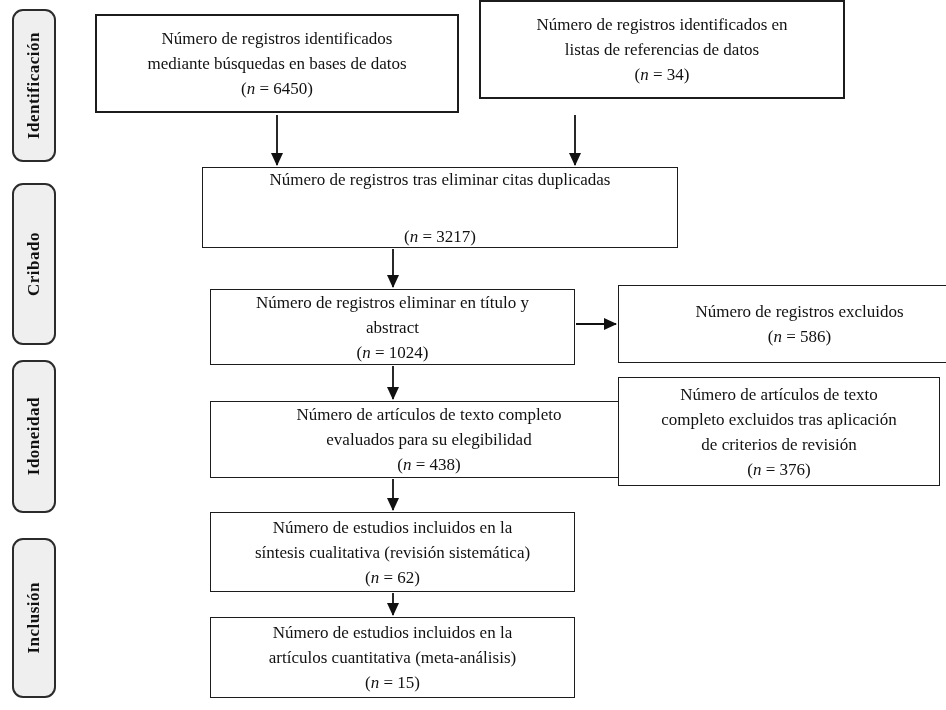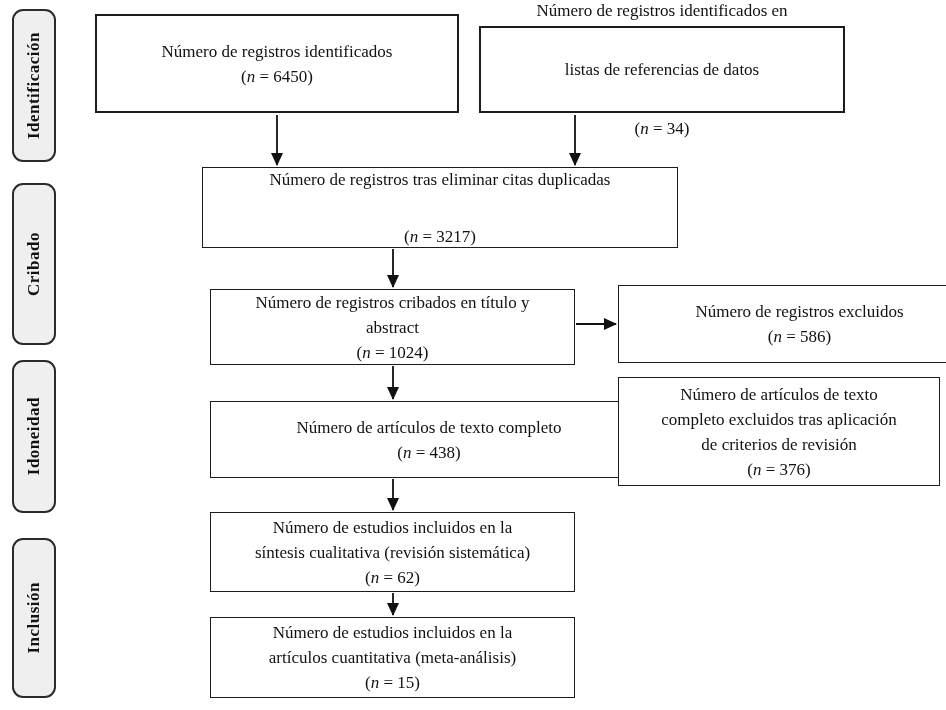--- a/index.html
+++ b/index.html
@@ -83,47 +83,49 @@
   </div>
   <div class="stage" style="left:12px; top:360px; width:44px; height:153px;">
     <span class="vtxt">Idoneidad</span>
   </div>
   <div class="stage" style="left:12px; top:538px; width:44px; height:160px;">
     <span class="vtxt">Inclusión</span>
   </div>
 
   <div class="box" style="left:95px; top:14px; width:364px; height:99px;">
     <div class="ln">Número de registros identificados</div>
+    <div class="ln">mediante búsquedas en bases de datos</div>
     <div class="ln nline">(<i>n</i> = 6450)</div>
   </div>
 
-  <div class="box" style="left:479px; top:26px; width:366px; height:87px;gap:34px;">
+  <div class="box" style="left:479px; top:0; width:366px; height:99px;">
     <div class="ln">Número de registros identificados en</div>
     <div class="ln">listas de referencias de datos</div>
     <div class="ln nline">(<i>n</i> = 34)</div>
   </div>
 
   <div class="box thin" style="left:202px; top:167px; width:476px; height:81px;gap:32px;">
     <div class="ln">Número de registros tras eliminar citas duplicadas</div>
     <div class="ln nline">(<i>n</i> = 3217)</div>
   </div>
 
   <div class="box thin" style="left:210px; top:289px; width:365px; height:76px;">
-    <div class="ln">Número de registros cribados en título y</div>
+    <div class="ln">Número de registros eliminar en título y</div>
     <div class="ln">abstract</div>
     <div class="ln nline">(<i>n</i> = 1024)</div>
   </div>
 
   <div class="box thin" style="left:618px; top:285px; width:363px; height:78px;">
     <div class="ln">Número de registros excluidos</div>
     <div class="ln nline">(<i>n</i> = 586)</div>
   </div>
 
   <div class="box thin" style="left:210px; top:401px; width:438px; height:77px;">
     <div class="ln">Número de artículos de texto completo</div>
+    <div class="ln">evaluados para su elegibilidad</div>
     <div class="ln nline">(<i>n</i> = 438)</div>
   </div>
 
   <div class="box thin" style="left:618px; top:377px; width:322px; height:109px;">
     <div class="ln">Número de artículos de texto</div>
     <div class="ln">completo excluidos tras aplicación</div>
     <div class="ln">de criterios de revisión</div>
     <div class="ln nline">(<i>n</i> = 376)</div>
   </div>
 

